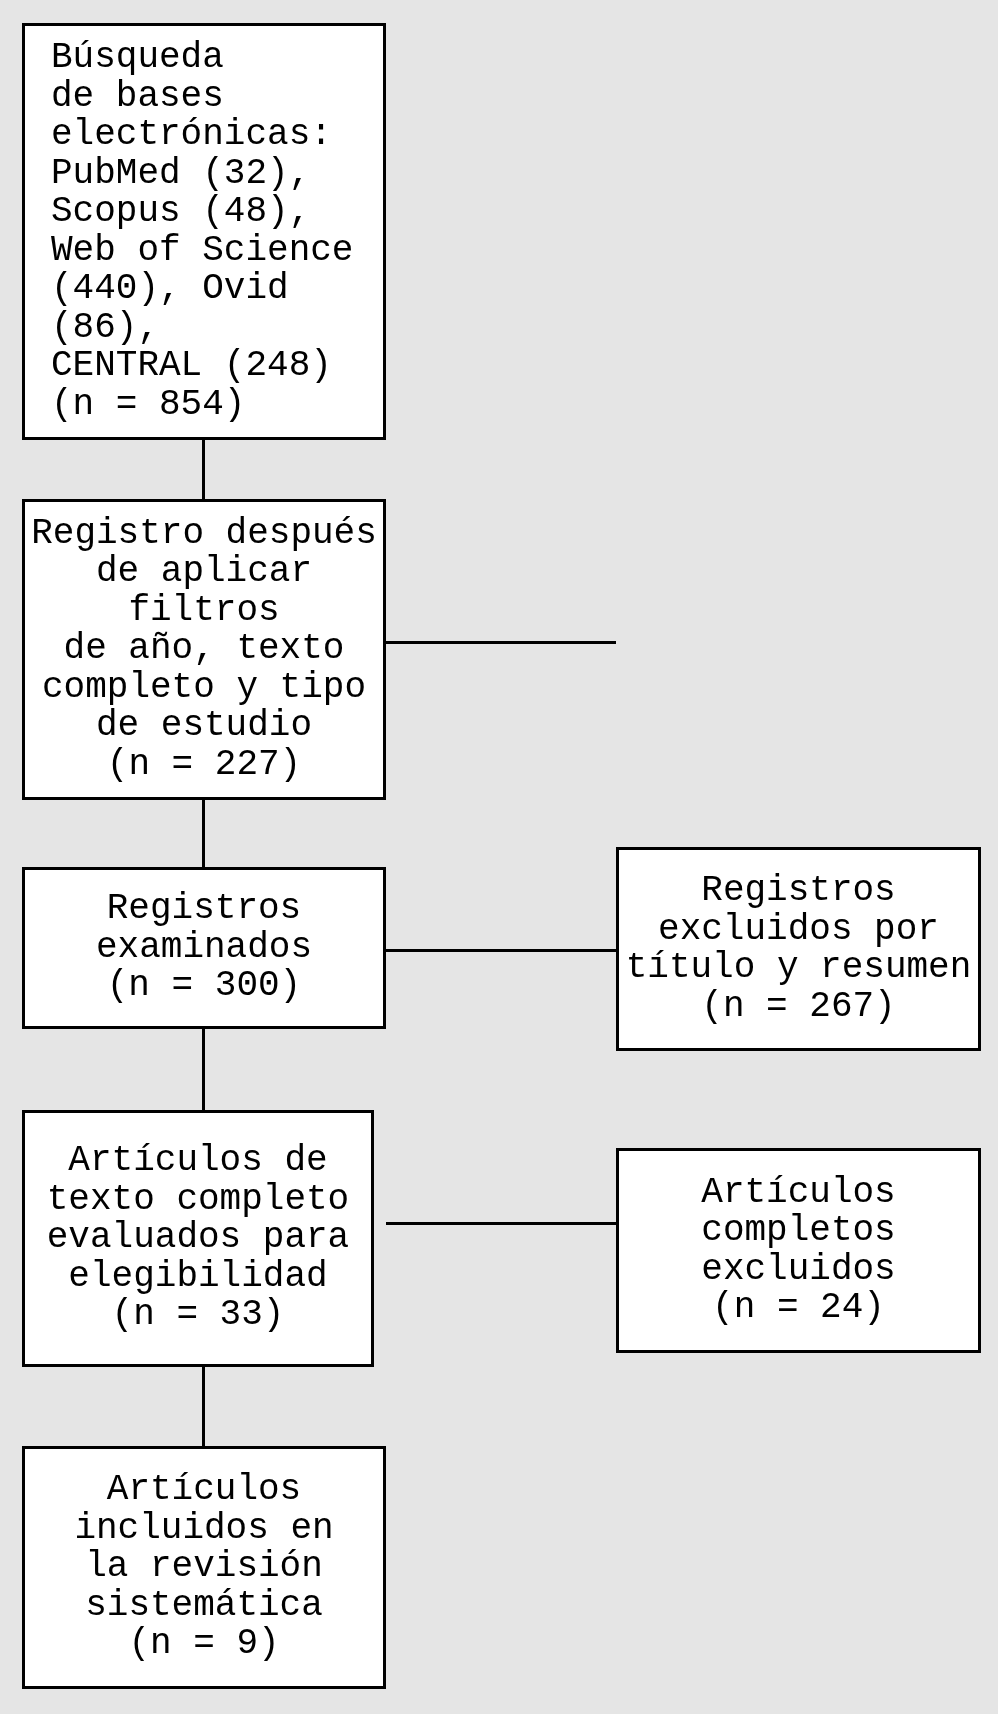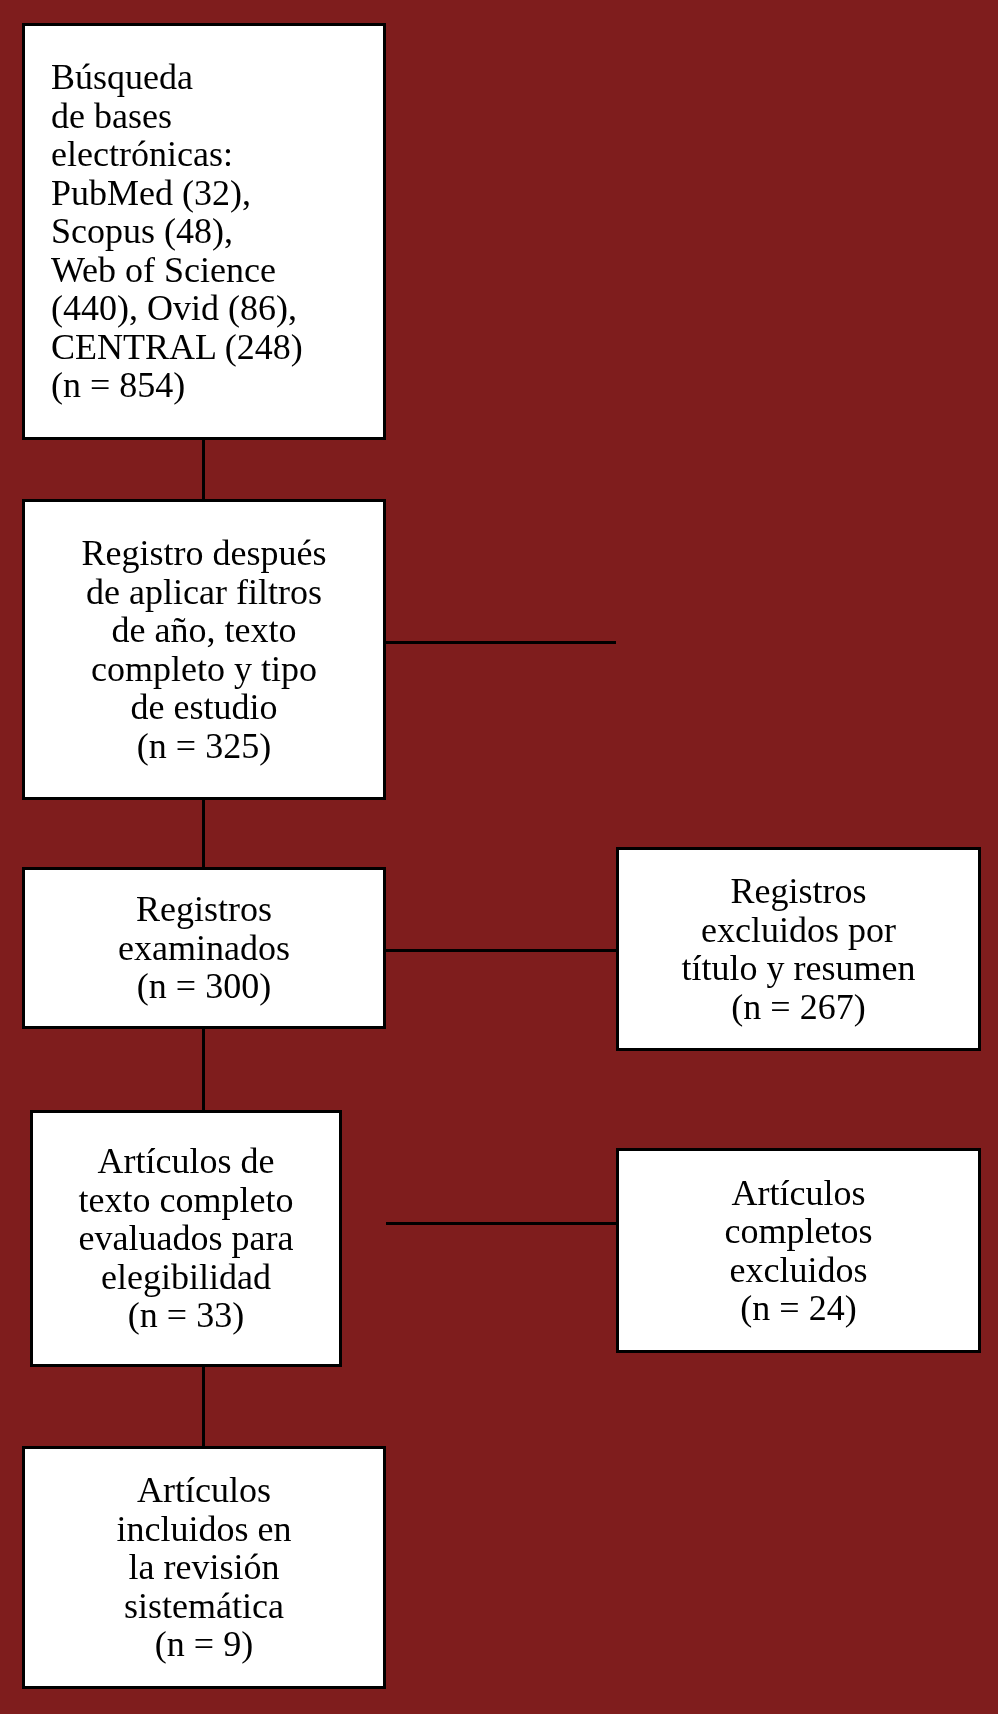--- a/index.html
+++ b/index.html
@@ -4,22 +4,22 @@
 <style>
   html, body {
     margin: 0;
     padding: 0;
     background: #ffffff;
   }
   .canvas {
     position: relative;
     width: 998px;
     height: 1714px;
-    background: #7f1d1d;
-    font-family: Liberation Serif, serif;
+    background: #e5e5e5;
+    font-family: Liberation Mono, monospace;
     color: #000000;
   }
   .box {
     position: absolute;
     box-sizing: border-box;
     border: 3px solid #000000;
     background: #ffffff;
     display: flex;
     align-items: center;
     justify-content: center;
@@ -31,21 +31,21 @@
   .box.left-align {
     justify-content: flex-start;
     text-align: left;
     padding-left: 26px;
     padding-right: 10px;
   }
   
   #box-search    { left: 22px;  top: 23px;   width: 364px; height: 417px; }
   #box-filtered  { left: 22px;  top: 499px;  width: 364px; height: 301px; }
   #box-screened  { left: 22px;  top: 867px;  width: 364px; height: 162px; }
-  #box-fulltext  { left: 30px;  top: 1110px; width: 312px; height: 257px; }
+  #box-fulltext  { left: 22px;  top: 1110px; width: 352px; height: 257px; }
   #box-included  { left: 22px;  top: 1446px; width: 364px; height: 243px; }
   
   #box-duplicates        { left: 616px; top: 567px;  width: 365px; height: 140px; }
   #box-excluded-screen   { left: 616px; top: 847px;  width: 365px; height: 204px; }
   #box-excluded-fulltext { left: 616px; top: 1148px; width: 365px; height: 205px; }
   
   .vline, .hline {
     position: absolute;
     background: #000000;
   }
@@ -72,21 +72,21 @@
 Web of Science
 (440), Ovid (86),
 CENTRAL (248)
 (n = 854)</div>
 
   <div class="box" id="box-filtered">Registro después
 de aplicar filtros
 de año, texto
 completo y tipo
 de estudio
-(n = 325)</div>
+(n = 227)</div>
 
   <div class="box" id="box-screened">Registros
 examinados
 (n = 300)</div>
 
   <div class="box" id="box-fulltext">Artículos de
 texto completo
 evaluados para
 elegibilidad
 (n = 33)</div>

